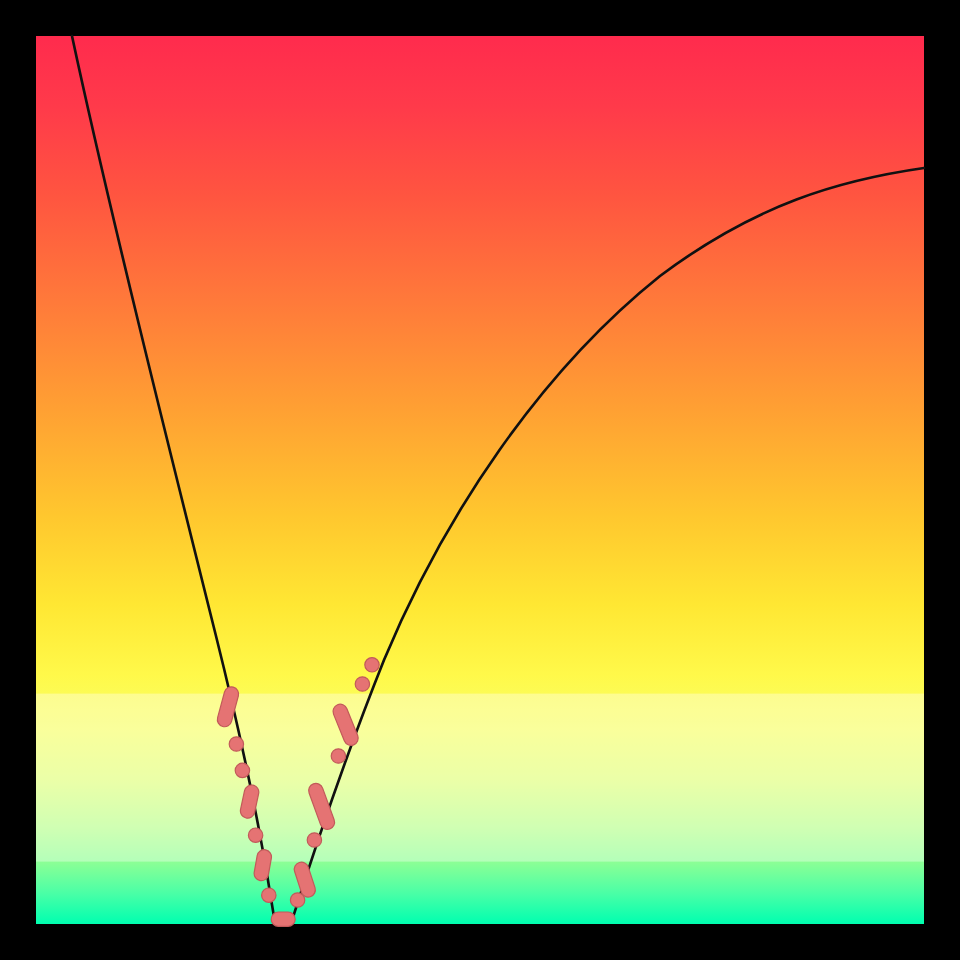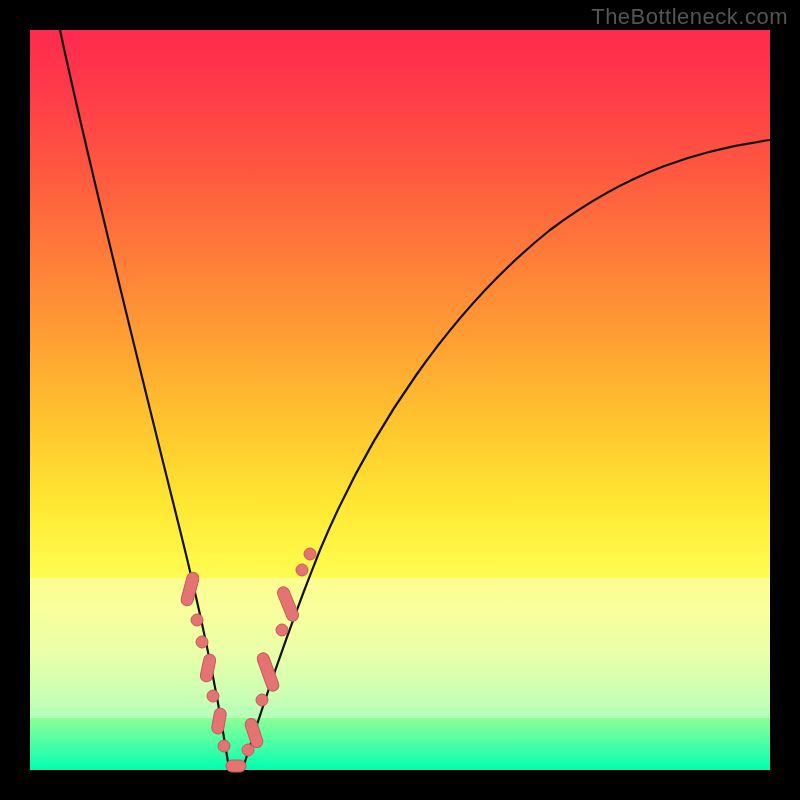--- a/index.html
+++ b/index.html
@@ -79,21 +79,20 @@
   .pill {
     fill: #e57373;
     stroke: #c25a5a;
     stroke-width: 1;
   }
 </style>
 </head>
 <body>
 
 <div class="frame">
-  <div class="watermark">TheBottleneck.com</div>
 
   <div class="plot-area">
     <div class="pale-band" style="top:548px; height:140px;"></div>
 
     <svg class="curves" viewBox="0 0 740 740">
 
       <path class="curve" d="M 30 0
                C 60 140, 110 340, 150 500
                C 170 580, 185 650, 196 720
                L 199 738"></path>

